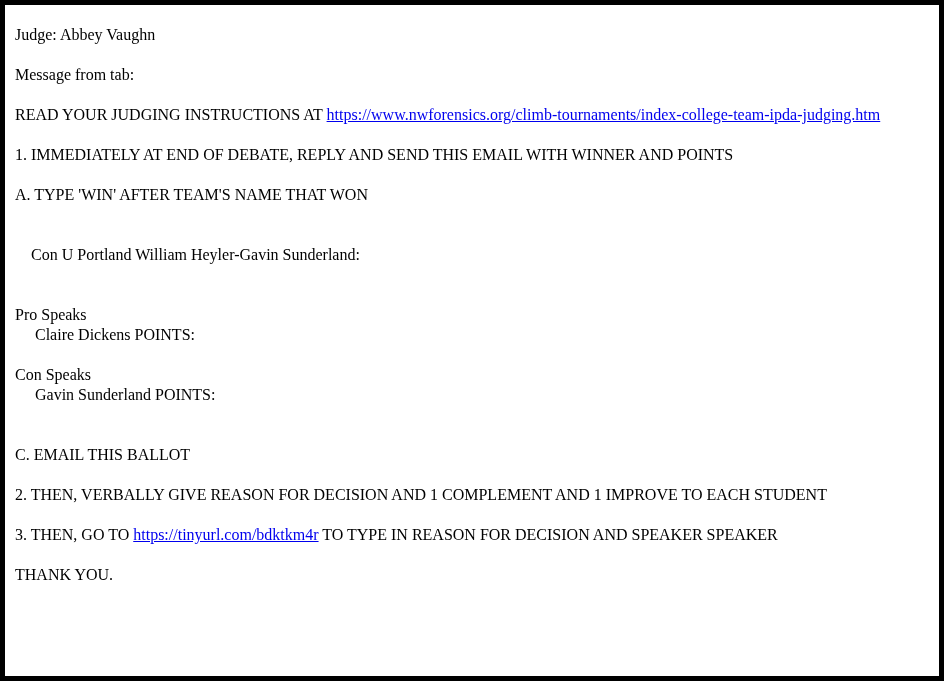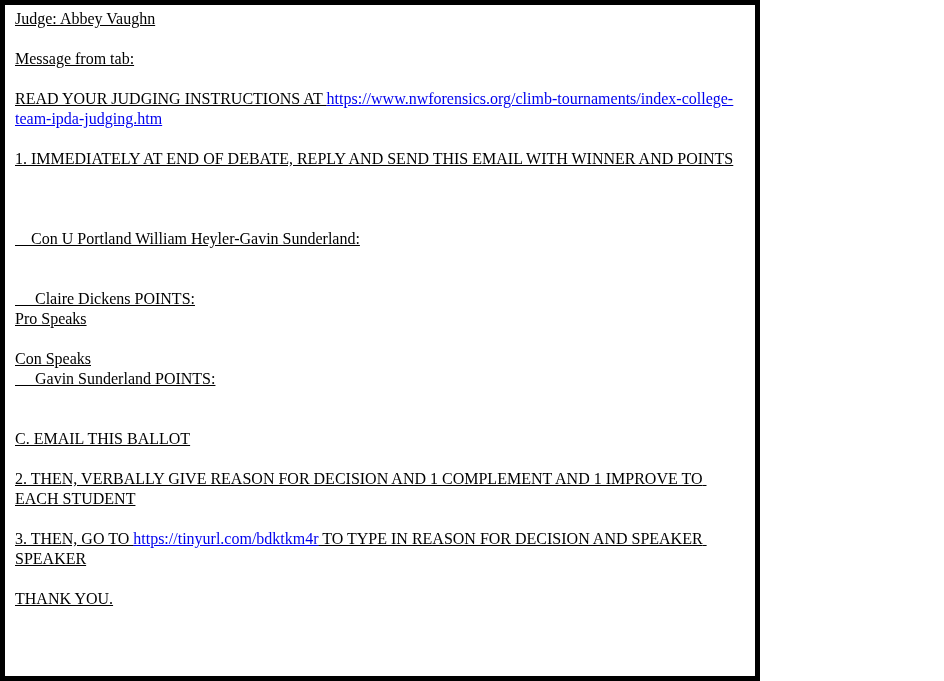--- a/index.html
+++ b/index.html
@@ -4,30 +4,29 @@
 <style>
   html, body { margin: 0; padding: 0; }
   body {
     width: 944px;
     height: 681px;
     background: #ffffff;
     overflow: hidden;
   }
   .page {
     box-sizing: border-box;
-    width: 760px;
+    width: 944px;
     height: 681px;
     border: 5px solid var(--border-color, #000000);
     background: var(--bg-color, #ffffff);
-    padding: 4px 10px;
+    padding: 20px 10px;
     font-family: "Liberation Serif", serif;
     font-size: 16px;
     line-height: 20px;
     color: var(--text-color, #000000);
-    text-decoration: underline;
   }
   .line {
     white-space: pre-wrap;
     min-height: 20px;
   }
   a.link {
     color: var(--link-color, #0000EE);
     text-decoration: underline;
     cursor: pointer;
   }
@@ -38,27 +37,28 @@
 <div class="page">
   <div>
       <div class="line">Judge: Abbey Vaughn</div>
       <div class="line"></div>
       <div class="line">Message from tab:</div>
       <div class="line"></div>
       <div class="line"><span>READ YOUR JUDGING INSTRUCTIONS AT </span><a class="link" href="#">https://www.nwforensics.org/climb-tournaments/index-college-team-ipda-judging.htm</a><span></span></div>
       <div class="line"></div>
       <div class="line">1. IMMEDIATELY AT END OF DEBATE, REPLY AND SEND THIS EMAIL WITH WINNER AND POINTS</div>
       <div class="line"></div>
+      <div class="line">A. TYPE 'WIN' AFTER TEAM'S NAME THAT WON</div>
       <div class="line"></div>
       <div class="line"></div>
       <div class="line">    Con U Portland William Heyler-Gavin Sunderland:</div>
       <div class="line"></div>
       <div class="line"></div>
+      <div class="line">Pro Speaks</div>
       <div class="line">     Claire Dickens POINTS:</div>
-      <div class="line">Pro Speaks</div>
       <div class="line"></div>
       <div class="line">Con Speaks</div>
       <div class="line">     Gavin Sunderland POINTS:</div>
       <div class="line"></div>
       <div class="line"></div>
       <div class="line">C. EMAIL THIS BALLOT</div>
       <div class="line"></div>
       <div class="line">2. THEN, VERBALLY GIVE REASON FOR DECISION AND 1 COMPLEMENT AND 1 IMPROVE TO EACH STUDENT</div>
       <div class="line"></div>
       <div class="line"><span>3. THEN, GO TO </span><a class="link" href="#">https://tinyurl.com/bdktkm4r</a><span> TO TYPE IN REASON FOR DECISION AND SPEAKER SPEAKER</span></div>

